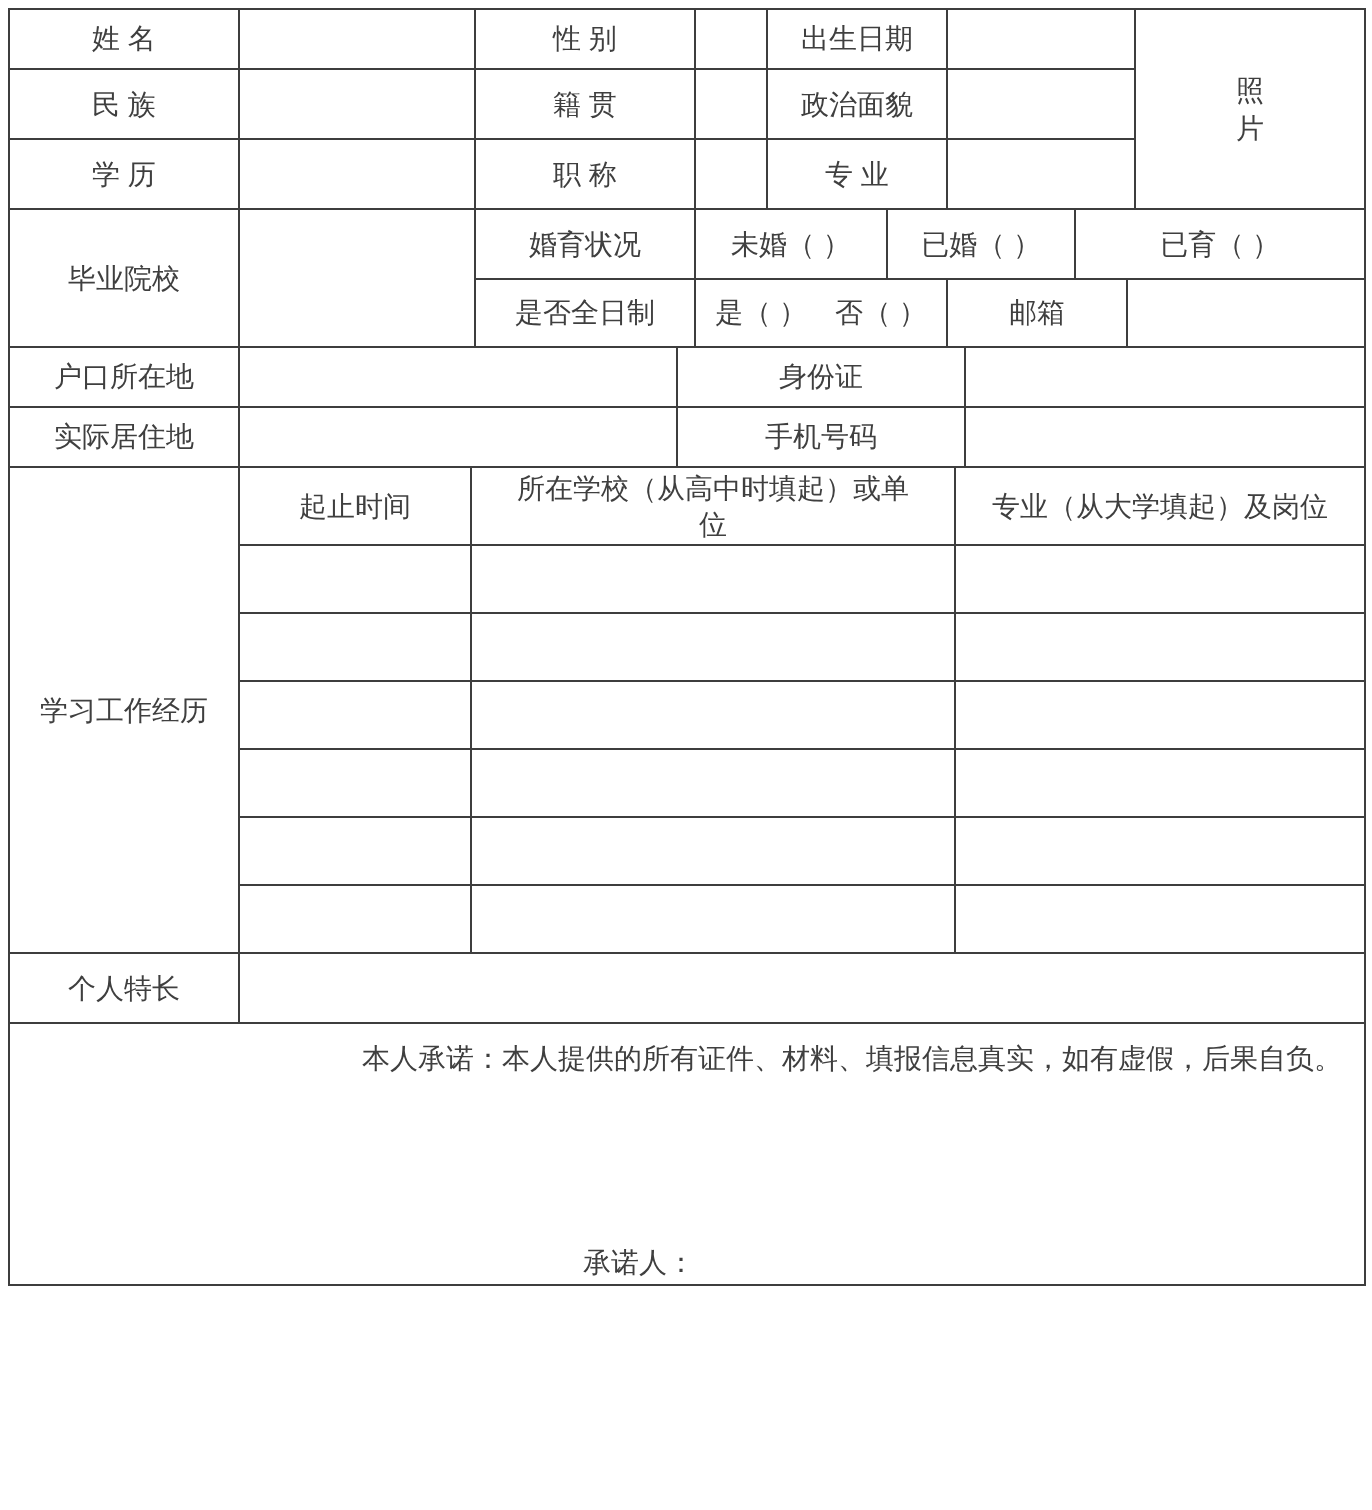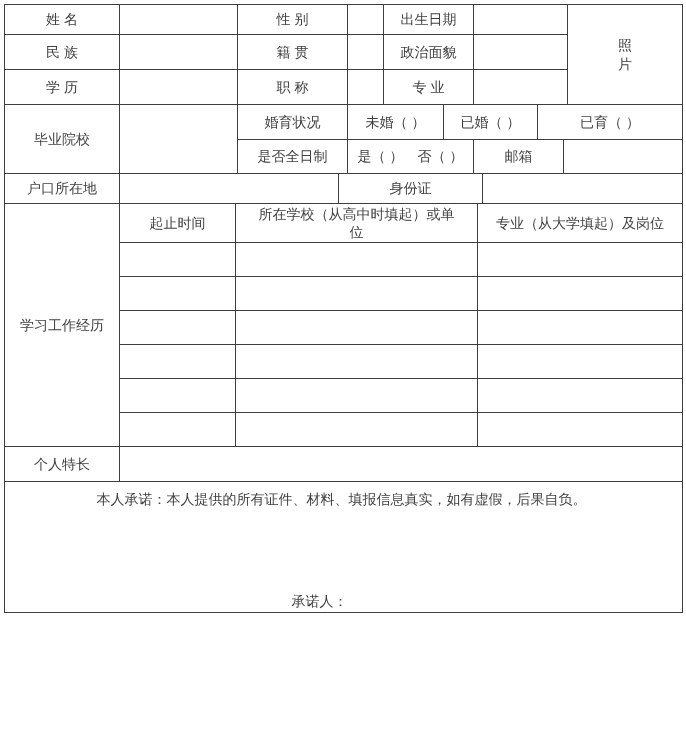--- a/index.html
+++ b/index.html
@@ -34,21 +34,21 @@
   }
   tr.h30{height:30px;}
   tr.h34{height:34px;}
   tr.h35{height:35px;}
   tr.h44{height:44px;}
   tr.h131{height:131px;}
   .photo-label{white-space:pre-line;line-height:1.35;display:inline-block;}
   .wrap-narrow{display:inline-block;max-width:118px;line-height:1.3;}
   .wrap-school{display:inline-block;max-width:204px;line-height:1.3;}
   .commit-cell{position:relative;text-align:left;vertical-align:top;}
-  .commit-statement{padding:7px 9px 0 5px;text-align:center;}
+  .commit-statement{padding:7px 9px 0 5px;text-align:right;}
   .commit-signer{
     position:absolute;
     bottom:2px;
     left:calc(50% - 24px);
     transform:translateX(-50%);
     white-space:nowrap;
   }
 </style>
 </head>
 <body>
@@ -133,20 +133,26 @@
         <col style="width:144px">
         <col style="width:200px">
     </colgroup>
     <tbody>
     <tr class="h30">
       <td>户口所在地</td>
       <td></td>
       <td>身份证</td>
       <td></td>
     </tr>
+    <tr class="h30">
+      <td>实际居住地</td>
+      <td></td>
+      <td>手机号码</td>
+      <td></td>
+    </tr>
   </tbody>
     </table>
 
   <table>
     <colgroup>
       <col style="width:115px">
         <col style="width:116px">
         <col style="width:242px">
         <col style="width:205px">
     </colgroup>

